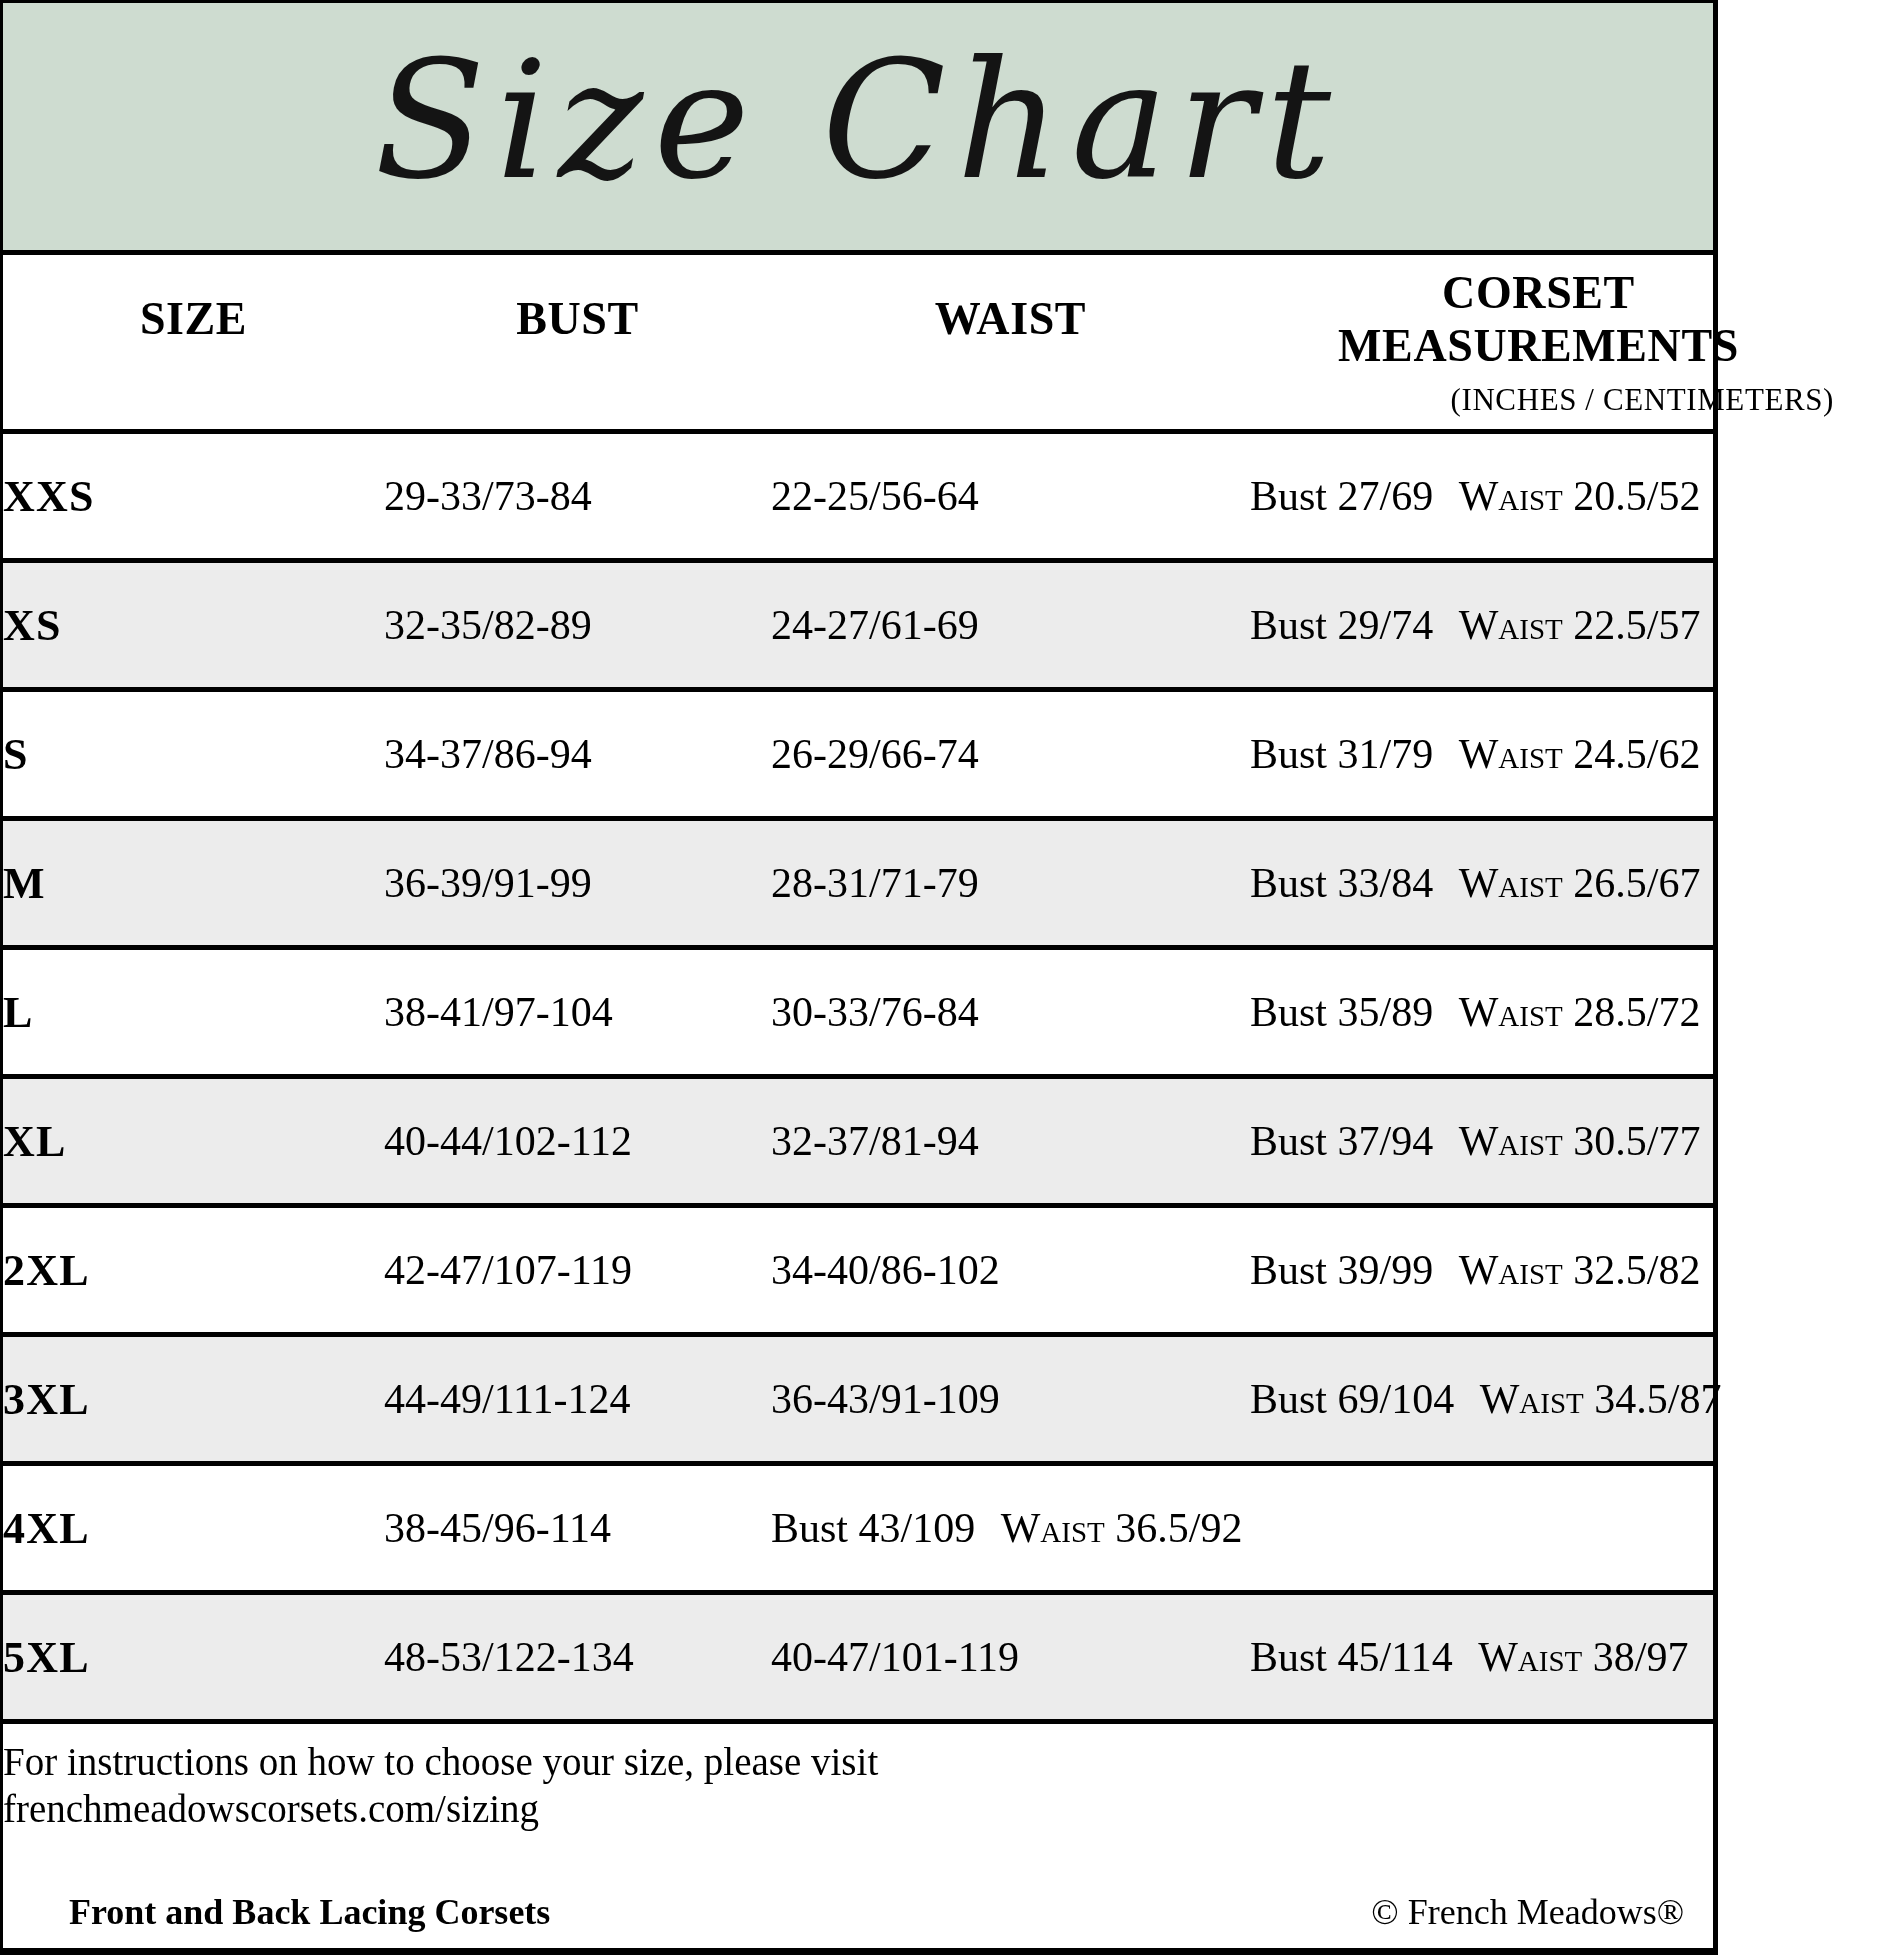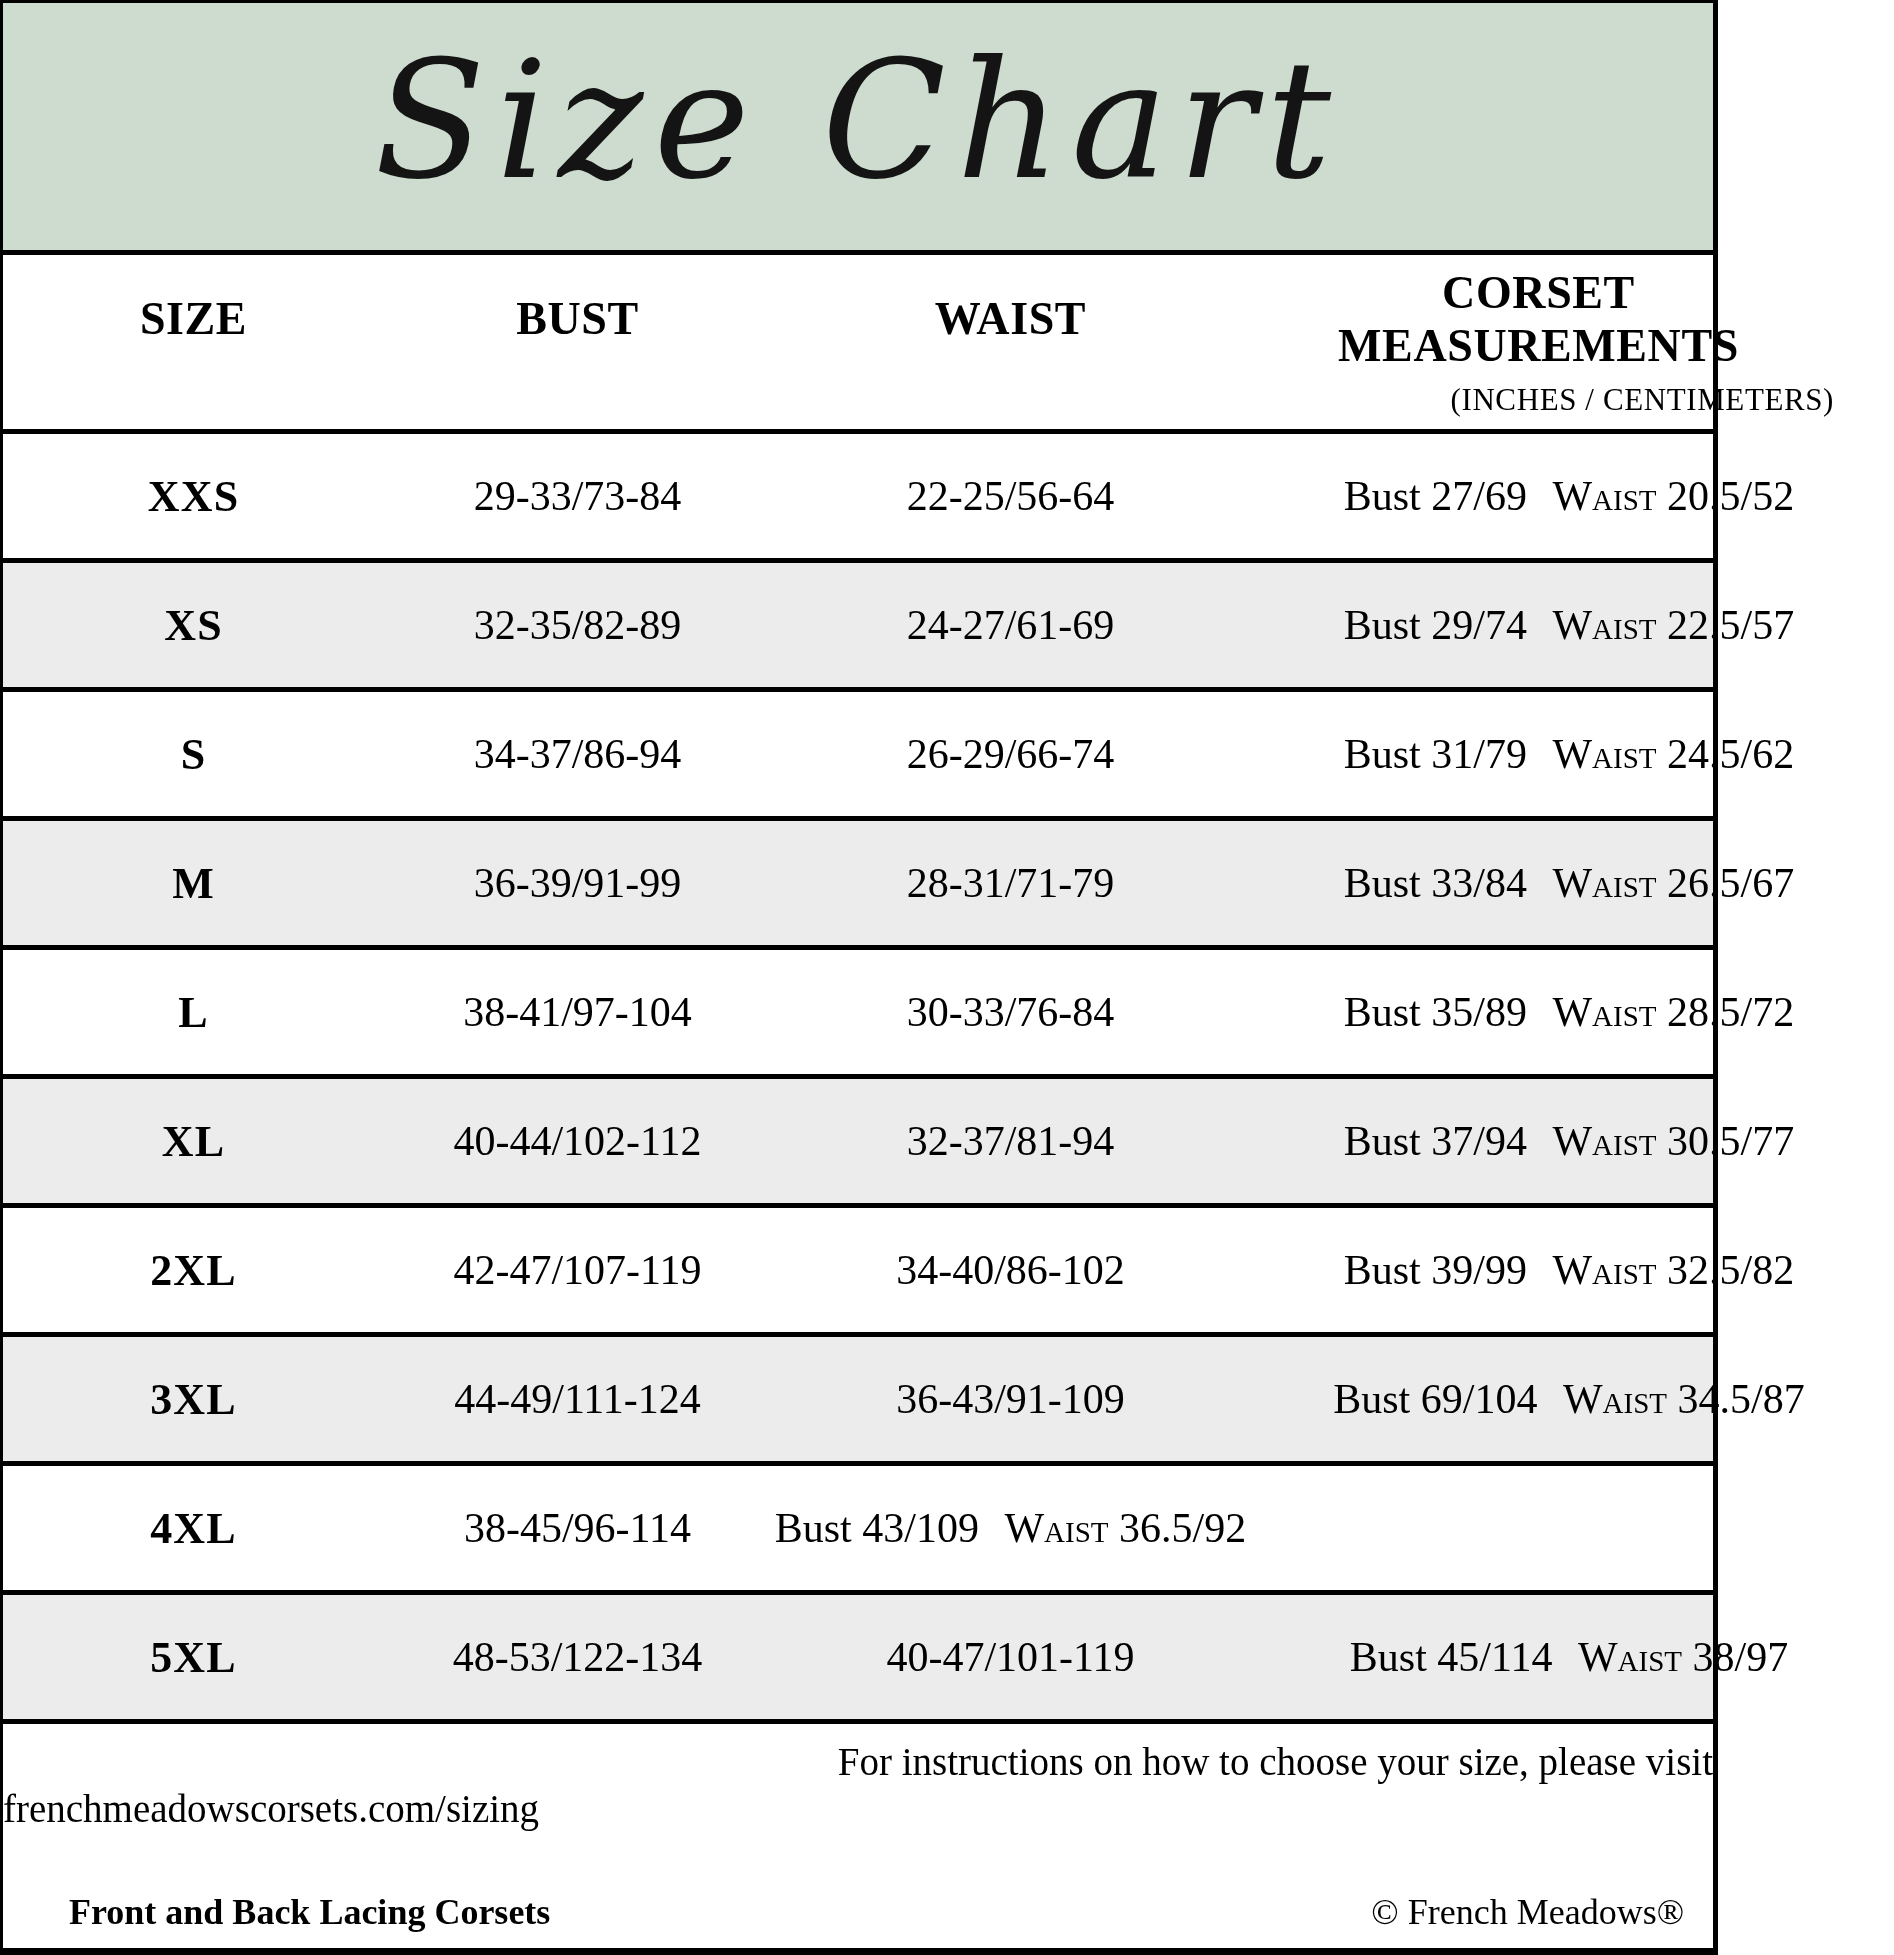--- a/index.html
+++ b/index.html
@@ -52,29 +52,29 @@
   
   .row {
     height:129px; flex:0 0 129px;
     border-bottom:5.2px solid var(--line,#000);
     display:grid;
     grid-template-columns:381px 387px 479px 638px;
     align-items:center;
     background:#fff;
   }
   .row.alt { background:var(--row_alt_bg,#ececec); }
-  .cell { text-align:center; font-size:42px; white-space:nowrap; }
+  .cell { text-align:left; font-size:42px; white-space:nowrap; }
   .size-cell { font-weight:700; font-size:44px; letter-spacing:1.2px; }
   .corset-cell { font-size:42px; }
   .c-label { }
   .sc { font-variant:small-caps; margin-left:15px; }
 
   
   .footer { flex:1; position:relative; background:#fff; }
-  .f1 { text-align:right; font-size:39px; margin-top:15px; }
+  .f1 { text-align:left; font-size:39px; margin-top:15px; }
   .f2 { text-align:left; font-size:39px; margin-top:2.3px; }
   .credits {
     position:absolute; left:66px; right:29px; bottom:15px;
     display:flex; justify-content:space-between; align-items:baseline;
   }
   .product { font-weight:700; font-size:36px; }
   .copyright { font-size:36px; }
 </style>
 </head>
 <body>

